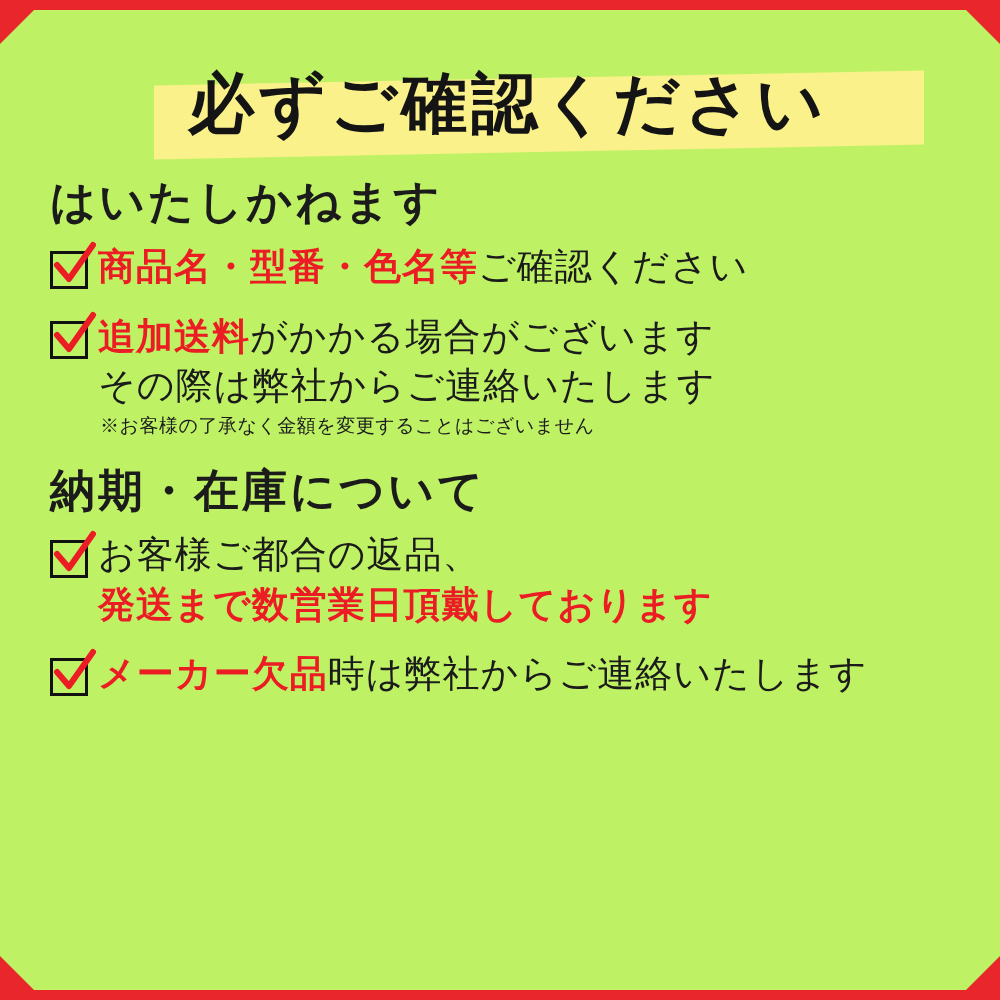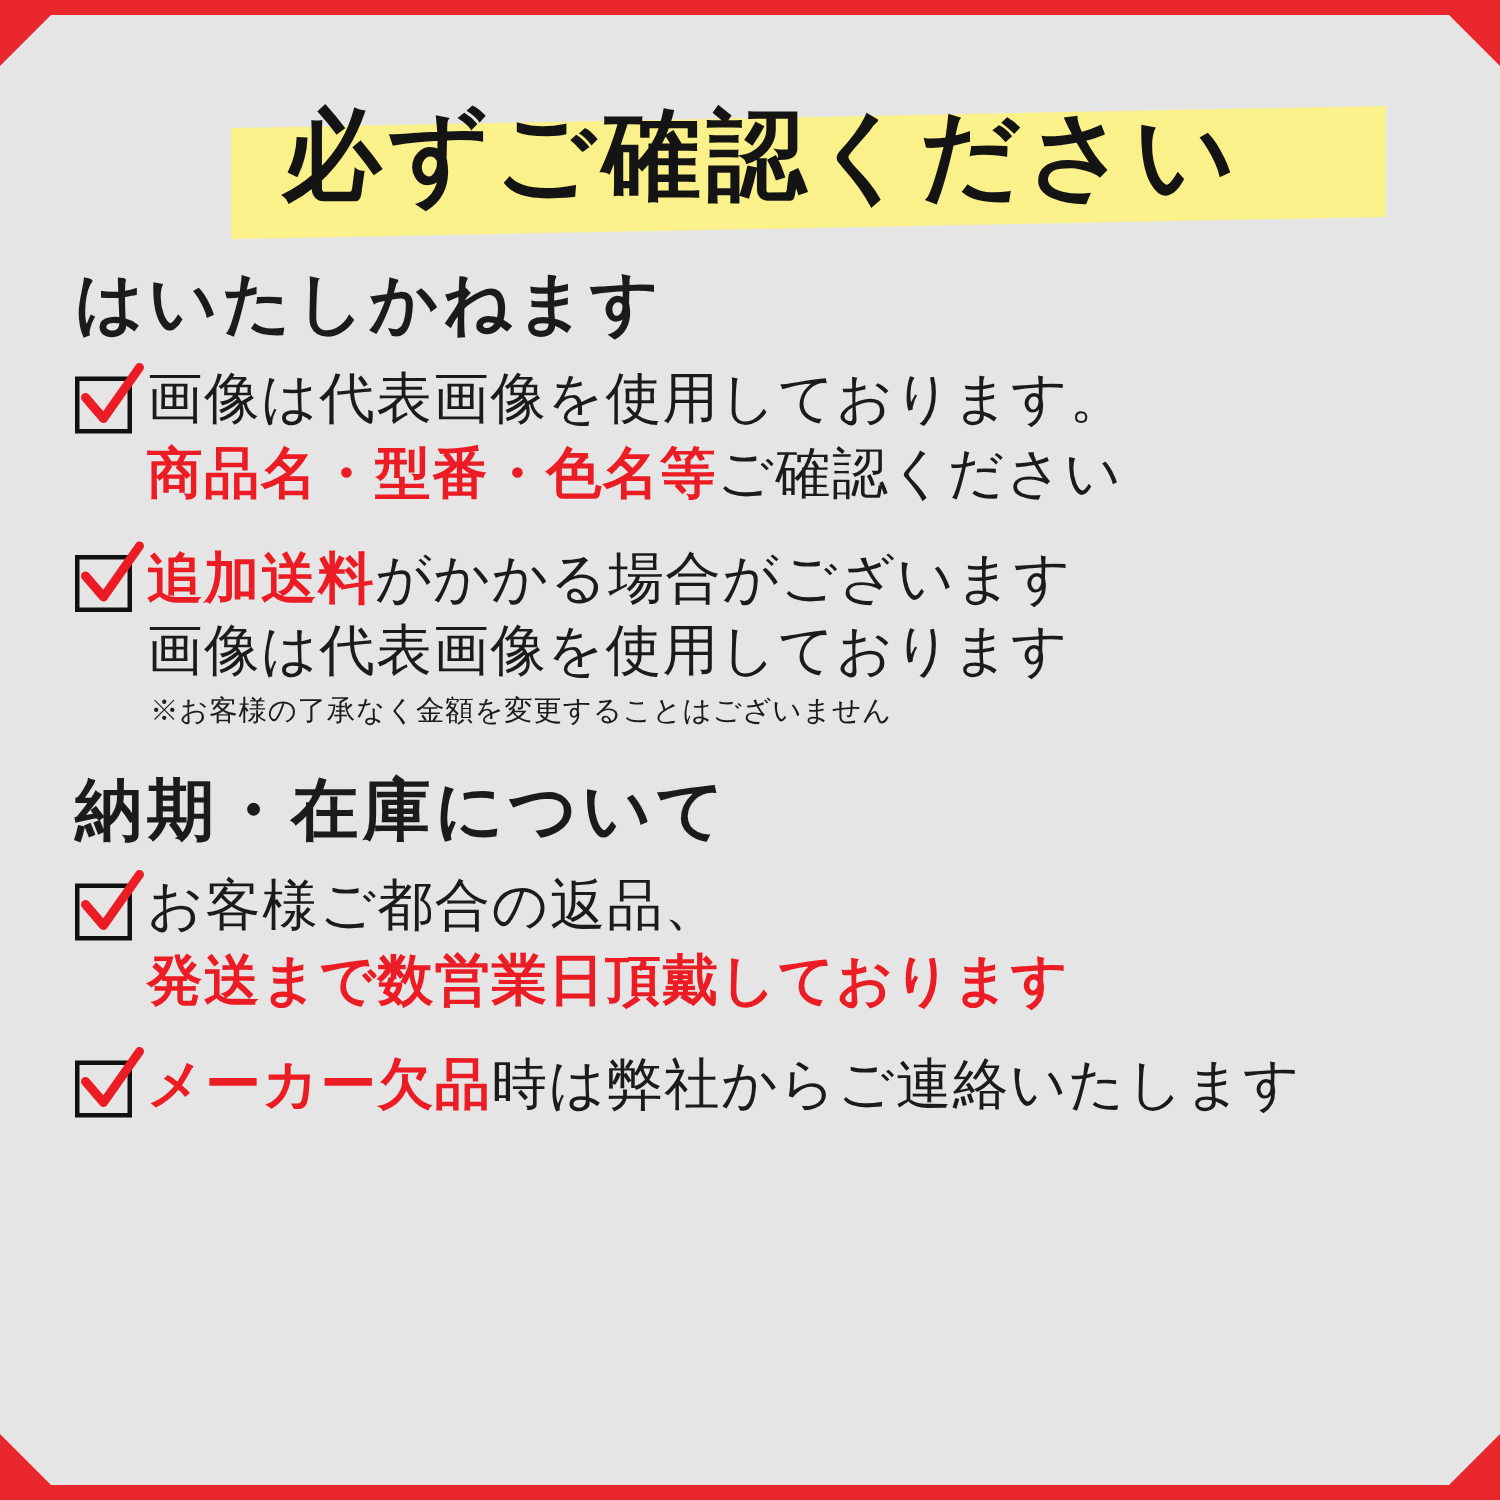--- a/index.html
+++ b/index.html
@@ -14,21 +14,21 @@
     overflow: hidden;
   }
 
   .page {
     position: relative;
     width: 1000px;
     height: 1000px;
     box-sizing: border-box;
     border-top: 10px solid #e8262c;
     border-bottom: 10px solid #e8262c;
-    background: #e5e5e5;
+    background: #bef264;
   }
 
   
   .corner {
     position: absolute;
     width: 0;
     height: 0;
     z-index: 3;
   }
   .corner.tl {
@@ -179,35 +179,34 @@
 
     <div class="section-heading">はいたしかねます</div>
 
     <div class="item">
       <div class="checkbox">
         <svg viewBox="0 0 52 52">
           <path d="M10 24 L22 38 L46 4" fill="none" stroke="#ec1c24" stroke-width="6" stroke-linecap="round" stroke-linejoin="round"></path>
         </svg>
       </div>
       <div class="lines">
-        <div class="line">画像は代表画像を使用しております。</div>
         <div class="line"><span class="red">商品名・型番・色名等</span><span class="blk">ご確認ください</span></div>
       </div>
     </div>
 
 
     <div class="item tight">
       <div class="checkbox">
         <svg viewBox="0 0 52 52">
           <path d="M10 24 L22 38 L46 4" fill="none" stroke="#ec1c24" stroke-width="6" stroke-linecap="round" stroke-linejoin="round"></path>
         </svg>
       </div>
       <div class="lines">
         <div class="line"><span class="red">追加送料</span><span class="blk">がかかる場合がございます</span></div>
-        <div class="line">画像は代表画像を使用しております</div>
+        <div class="line">その際は弊社からご連絡いたします</div>
         <div class="note">※お客様の了承なく金額を変更することはございません</div>
       </div>
     </div>
 
     <div class="section-heading second">納期・在庫について</div>
 
     <div class="item">
       <div class="checkbox">
         <svg viewBox="0 0 52 52">
           <path d="M10 24 L22 38 L46 4" fill="none" stroke="#ec1c24" stroke-width="6" stroke-linecap="round" stroke-linejoin="round"></path>

